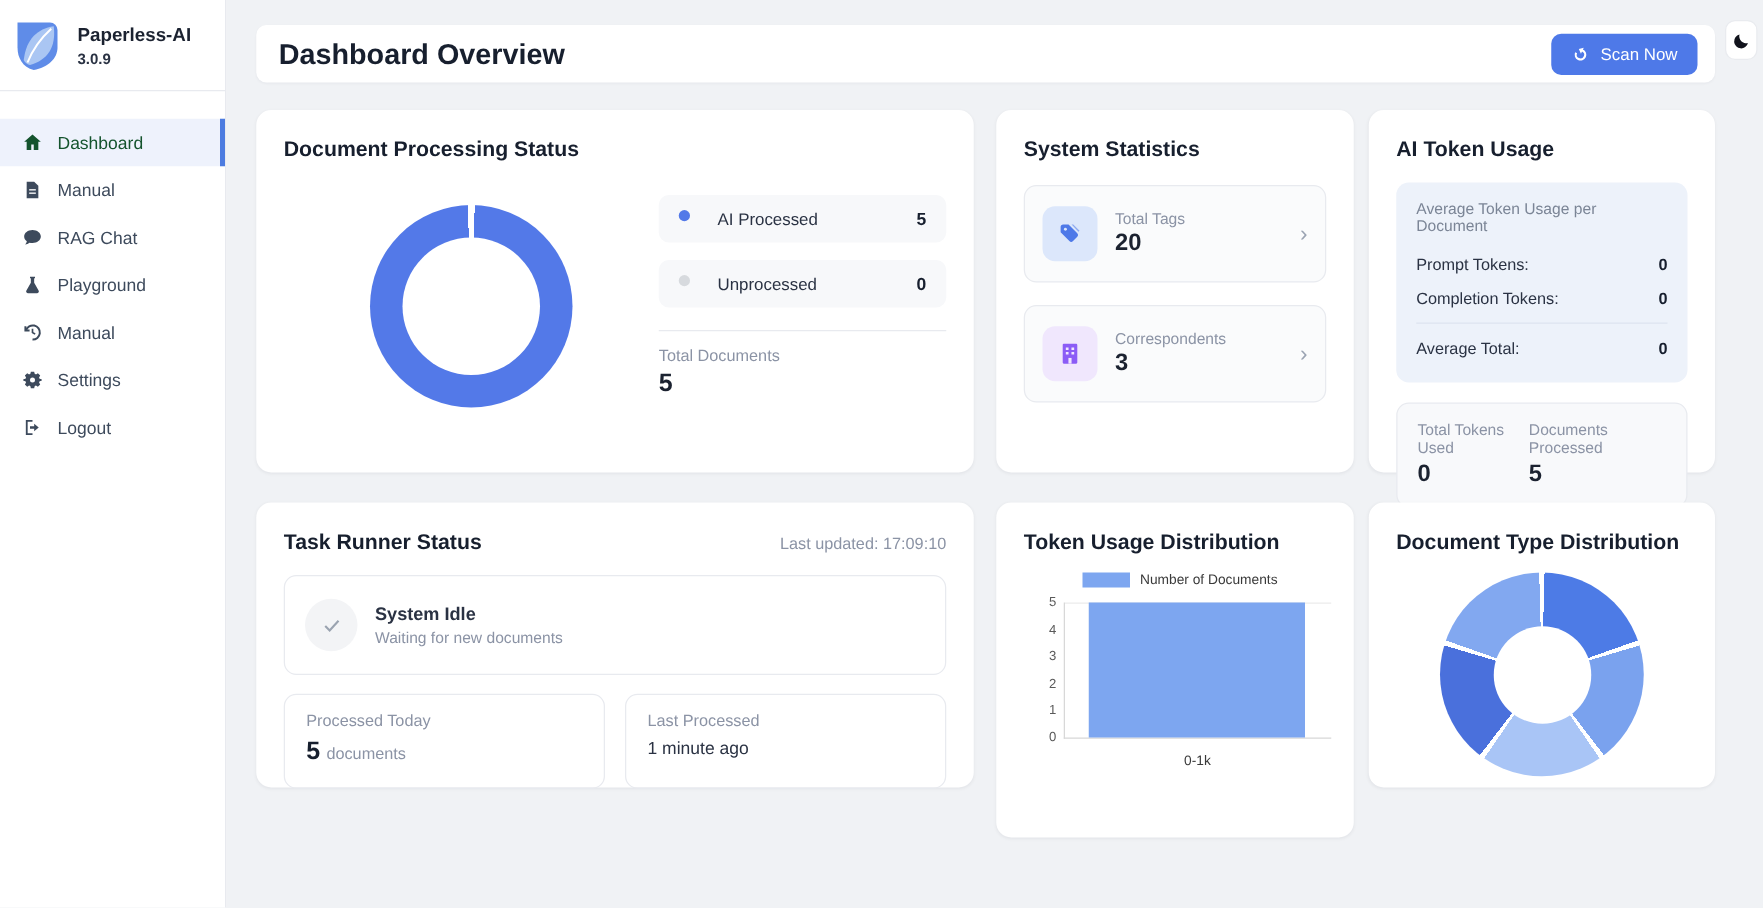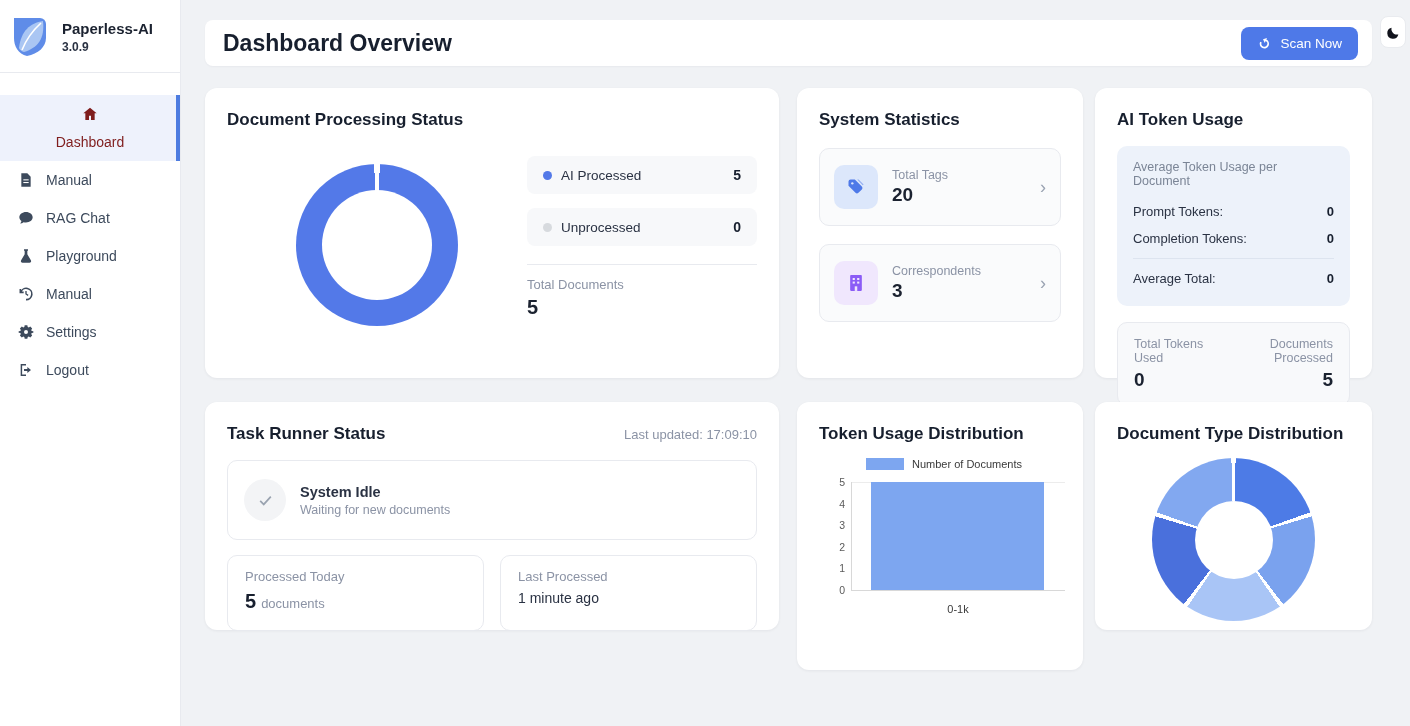--- a/index.html
+++ b/index.html
@@ -22,21 +22,21 @@
   .logo-text .app-version { font-size:12px; font-weight:bold; color:#2a3243; margin-top:3px; }
   .sidebar-divider { border-top:1px solid #e8eaef; margin:0; }
   .nav { margin-top:22px; }
   .nav-item {
     display:flex; align-items:center; gap:12px;
     padding:11px 18px; cursor:pointer;
     color:#3d4a5c; font-size:14px;
     position:relative;
   }
   .nav-item svg { width:16px; height:16px; flex:0 0 auto; }
-  .nav-item.active { background:#eef2fc; color:#7f1d1d;flex-direction:column; }
+  .nav-item.active { background:#eef2fc; color:#14532d; }
   .nav-item.active::after {
     content:""; position:absolute; right:0; top:0; bottom:0; width:4px; background:#4d7ce0;
   }
   
   .header {
     position:absolute; left:205px; top:20px; width:1167px; height:46px;
     background:#ffffff; border-radius:8px;
     display:flex; align-items:center; justify-content:space-between;
     padding:0 14px 0 18px;
     box-shadow:0 1px 2px rgba(16,24,40,.04);
@@ -72,21 +72,21 @@
   .dp-body { display:flex; margin-top:10px; }
   .donut-zone { width:300px; display:flex; align-items:center; justify-content:center; height:210px; }
   .donut { position:relative; border-radius:50%; }
   .donut .hole { position:absolute; background:#fff; border-radius:50%; left:50%; top:50%; transform:translate(-50%,-50%); }
   .dp-legend { flex:1; padding-top:16px; }
   .legend-row {
     background:#f7f8fa; border-radius:8px; padding:11px 16px;
     display:flex; align-items:center; justify-content:space-between;
     margin-bottom:14px;
   }
-  .legend-left { display:flex; align-items:center; gap:9px; font-size:13.5px; color:#2a3243; }
+  .legend-left { display:flex; gap:22px; font-size:13.5px; color:#2a3243; }
   .dot { width:9px; height:9px; border-radius:50%; }
   .legend-val { font-weight:bold; font-size:14px; color:#171f2e; }
   .dp-divider { border-top:1px solid #e8eaef; margin:18px 0 12px 0; }
   .total-label { font-size:13px; }
   .total-val { font-size:20px; font-weight:bold; margin-top:4px; }
 
   
   .stat-row {
     margin-top:18px; border:1px solid #e8eaef; background:#fafbfc; border-radius:10px;
     padding:16px 14px; display:flex; align-items:center; gap:14px; cursor:pointer;
@@ -104,21 +104,21 @@
   .avg-header { font-size:12.5px; color:#7b8596; margin-bottom:10px; }
   .avg-row { display:flex; justify-content:space-between; font-size:13px; color:#2a3243; padding:6px 0; }
   .avg-row b { color:#171f2e; }
   .avg-sep { border-top:1px solid #dde4ef; margin:6px 0; }
   .tot-box {
     margin-top:16px; background:#f8f9fb; border:1px solid #e8eaef; border-radius:10px;
     padding:14px 16px; display:flex; justify-content:space-between;
   }
   .tot-col .stat-label { font-size:12.5px; }
   .tot-col .big { font-size:19px; font-weight:bold; margin-top:4px; }
-  .tot-col.right { text-align:right; }
+  .tot-col.right { text-align:left; }
 
   
   .tr-head { display:flex; justify-content:space-between; align-items:center; }
   .tr-updated { font-size:13px; color:#8b93a5; }
   .status-box {
     margin-top:16px; border:1px solid #e8eaef; border-radius:10px;
     padding:14px 16px; display:flex; align-items:center; gap:14px; height:80px;
   }
   .check-circle {
     width:42px; height:42px; border-radius:50%; background:#f3f4f6;

